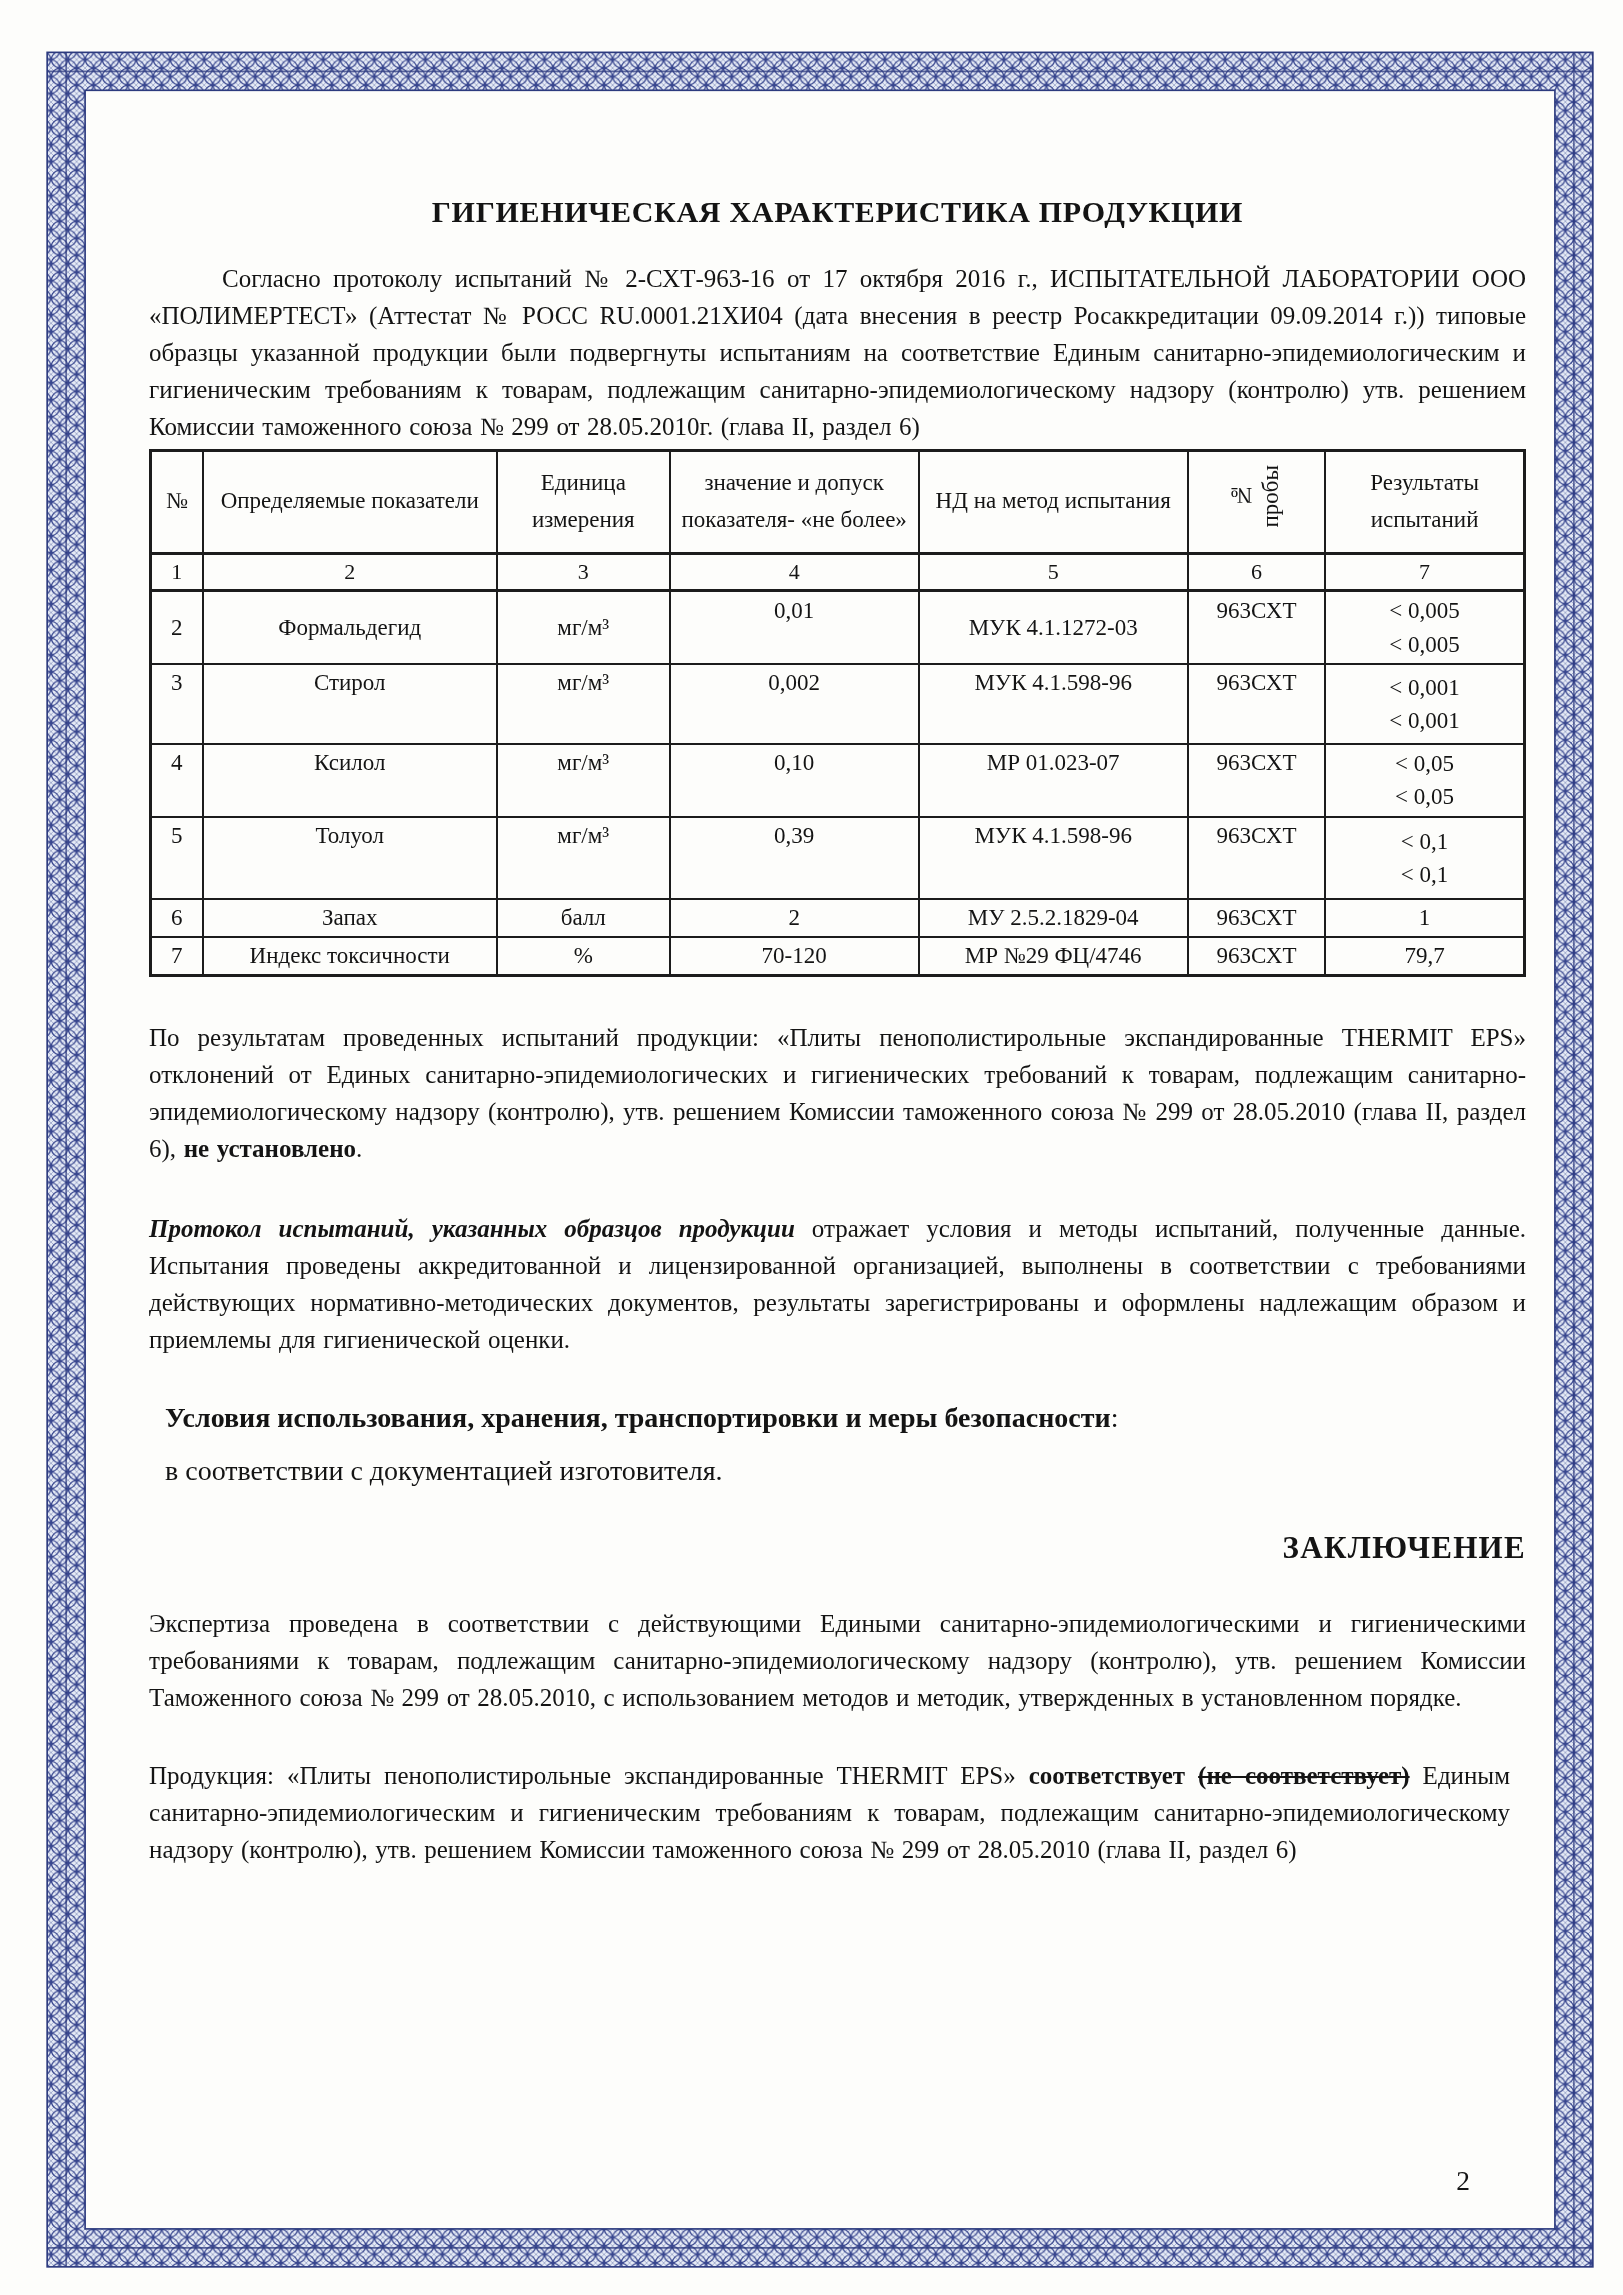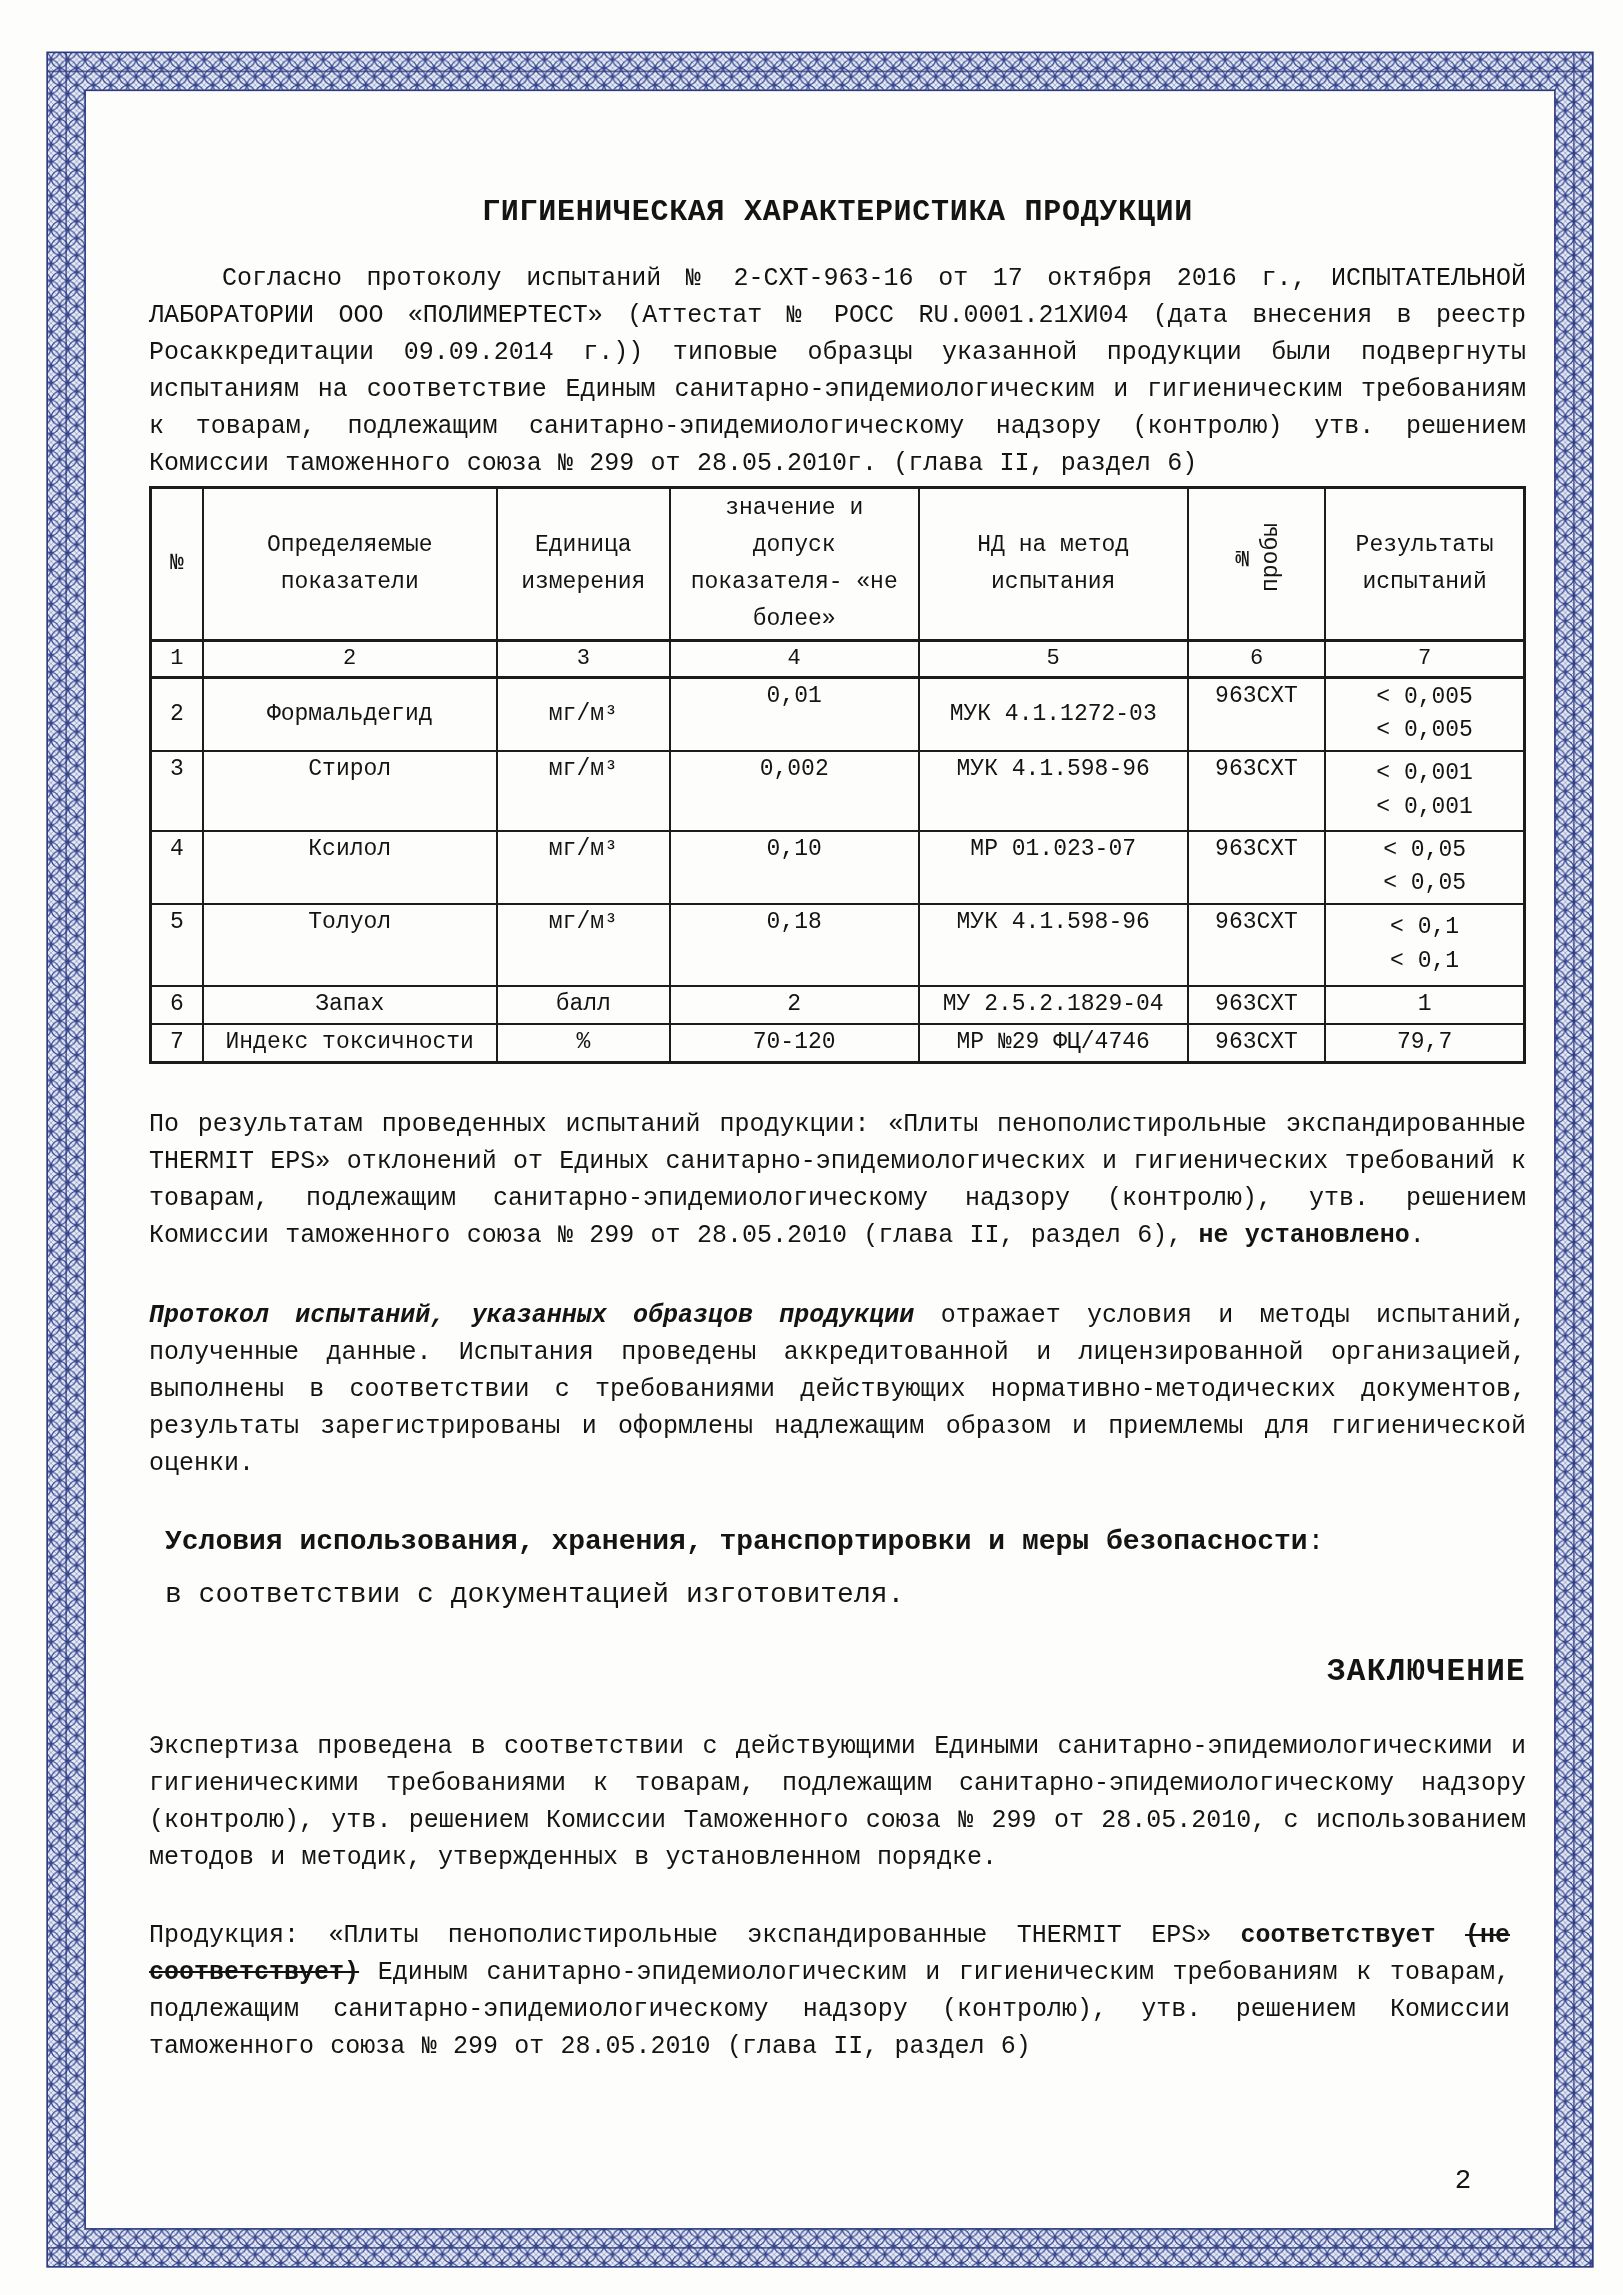--- a/index.html
+++ b/index.html
@@ -2,21 +2,21 @@
 <html lang="ru" style="font-size:10.5px"><head>
 <meta charset="utf-8">
 <title>Гигиеническая характеристика продукции</title>
 <style>
   html,body{margin:0;padding:0;background:#9a9a9a;}
   .page{
     position:relative;
     width:1623px;height:2295px;
     background:#fdfdfb;
     overflow:hidden;
-    font-family:Liberation Mono, monospace;
+    font-family:Liberation Serif, serif;
     color:#141414;
   }
   .frame-svg{position:absolute;left:0;top:0;width:1623px;height:2295px;}
   .content{
     position:absolute;left:149px;top:195px;width:1377px;
   }
   .doc-title{
     font-size:30px;font-weight:bold;text-align:center;
     letter-spacing:0.7px;margin:0 0 31px 0;
   }
@@ -162,21 +162,21 @@
           <td style="vertical-align:top">0,10</td>
           <td style="vertical-align:top">МР 01.023-07</td>
           <td style="vertical-align:top">963СХТ</td>
           <td class="res-two">&lt; 0,05
 &lt; 0,05</td>
         </tr>
         <tr style="height:82px">
           <td style="vertical-align:top">5</td>
           <td class="indicator" style="vertical-align:top">Толуол</td>
           <td style="vertical-align:top">мг/м³</td>
-          <td style="vertical-align:top">0,18</td>
+          <td style="vertical-align:top">0,39</td>
           <td style="vertical-align:top">МУК 4.1.598-96</td>
           <td style="vertical-align:top">963СХТ</td>
           <td class="res-two">&lt; 0,1
 &lt; 0,1</td>
         </tr>
         <tr style="height:38px">
           <td>6</td>
           <td class="indicator">Запах</td>
           <td>балл</td>
           <td>2</td>

